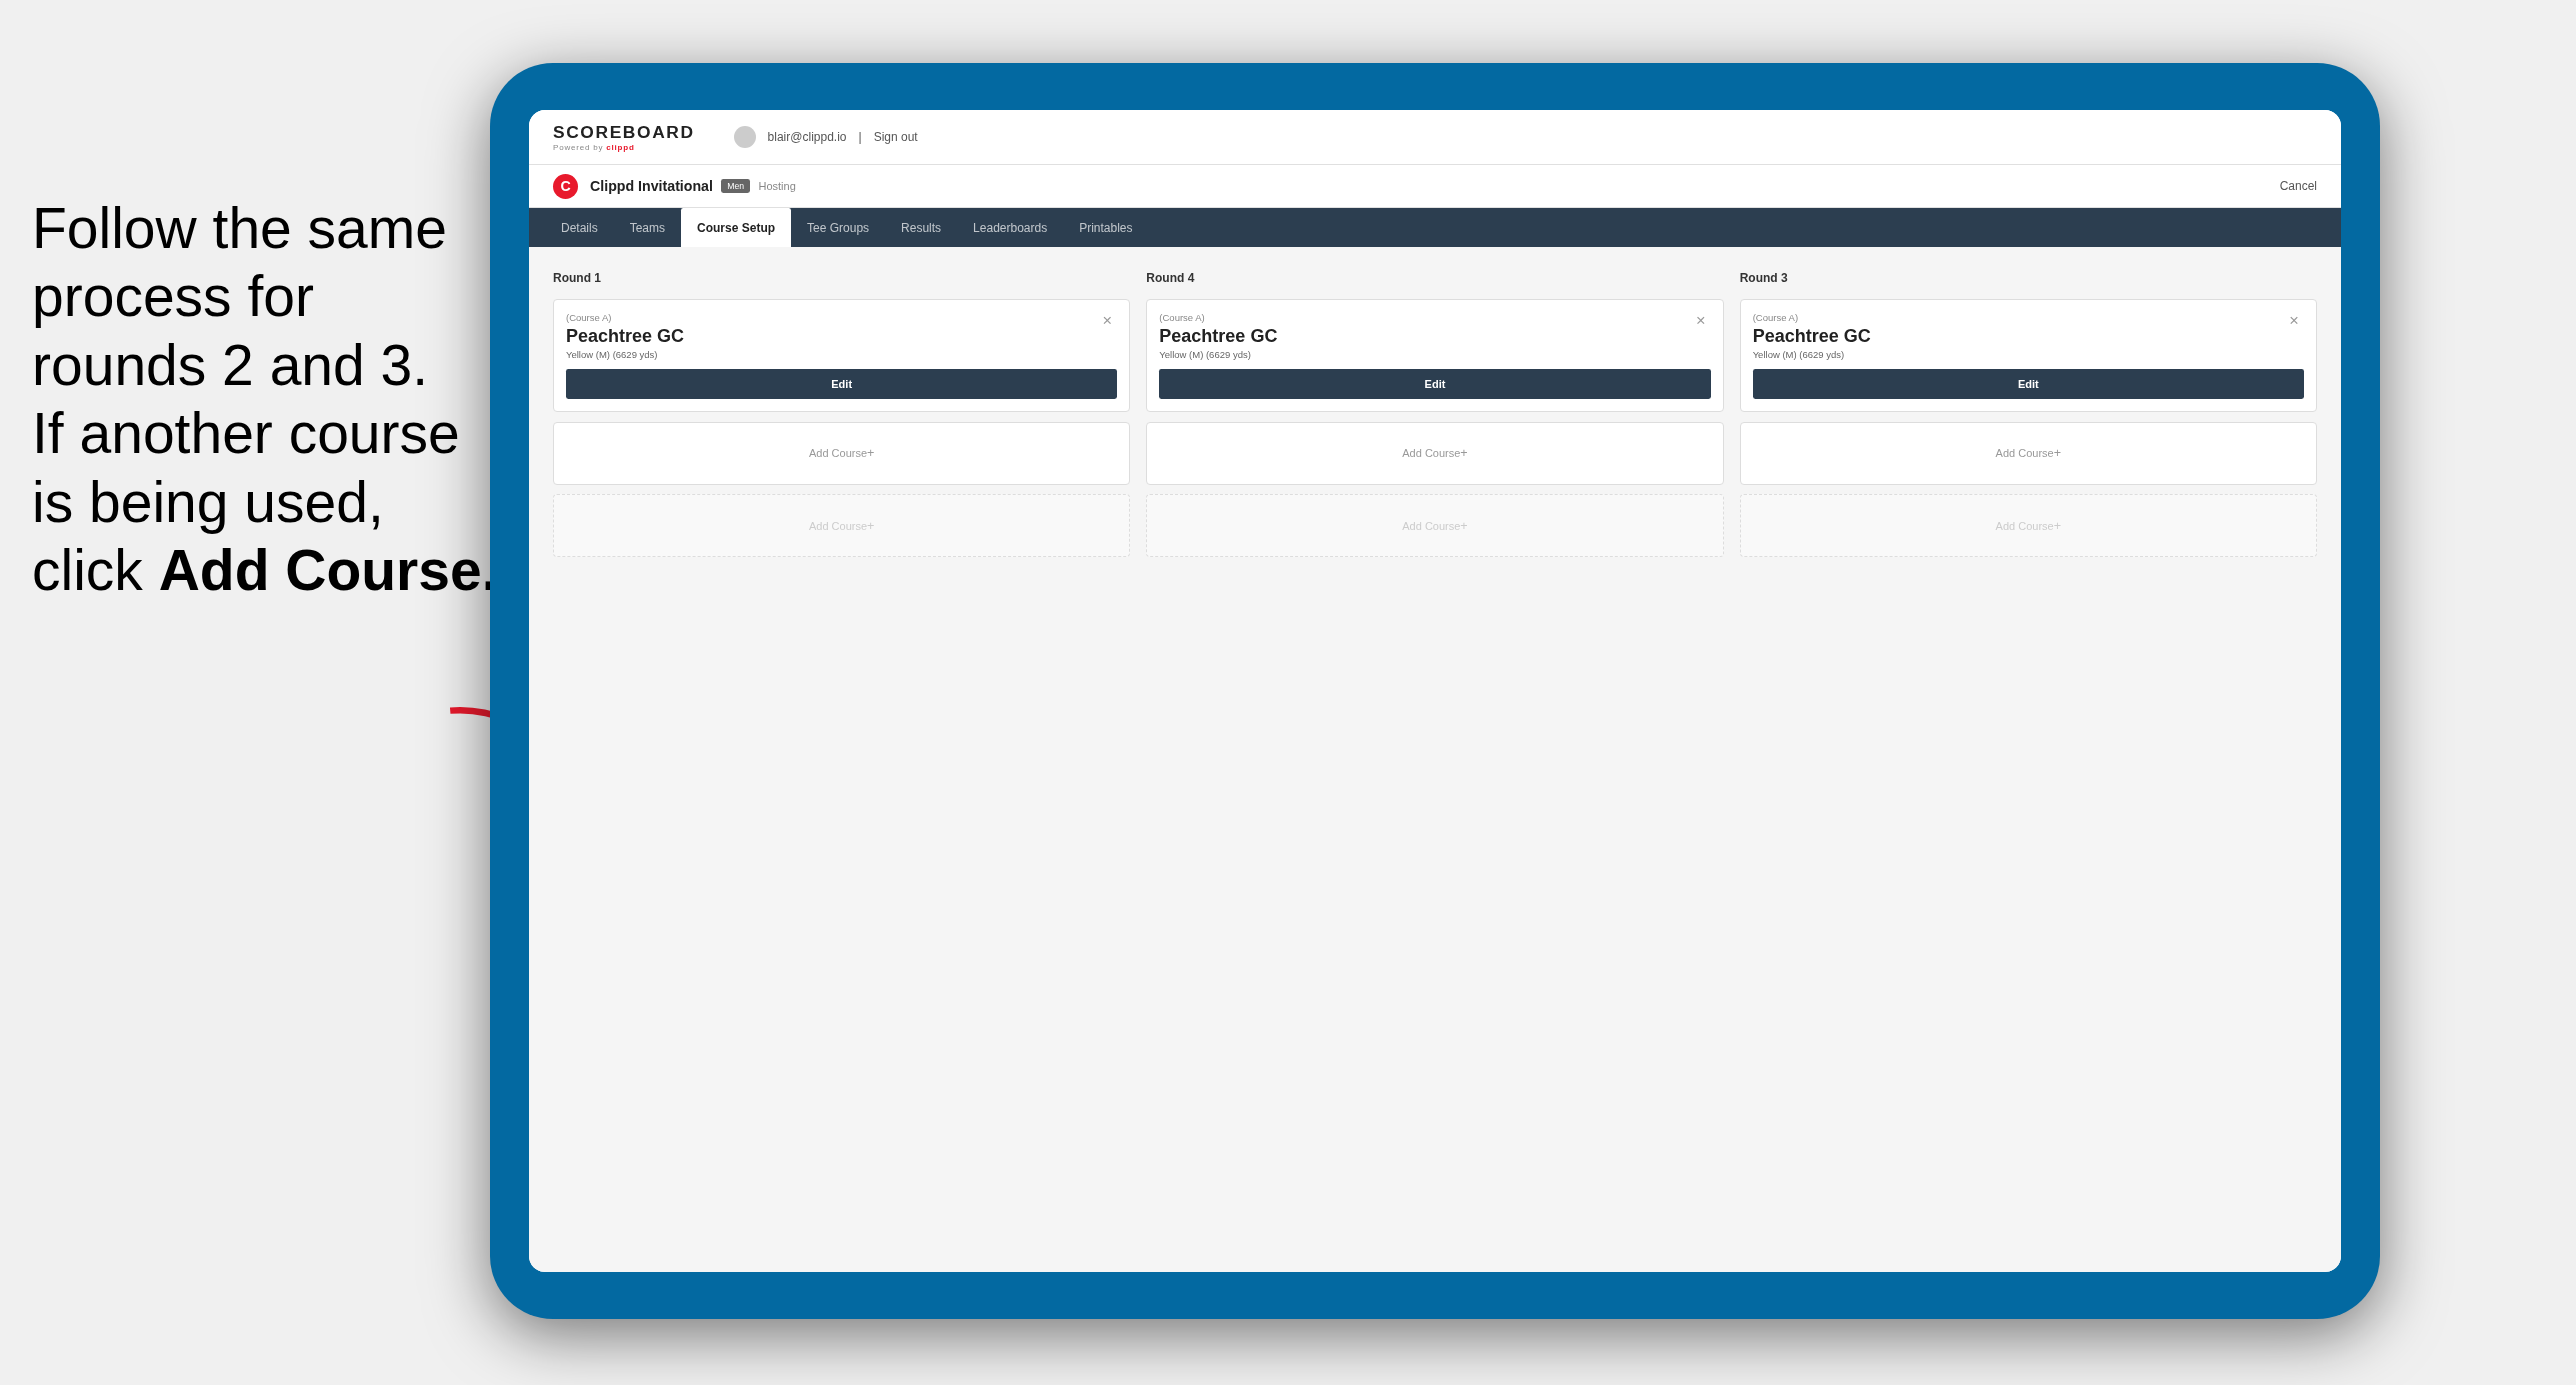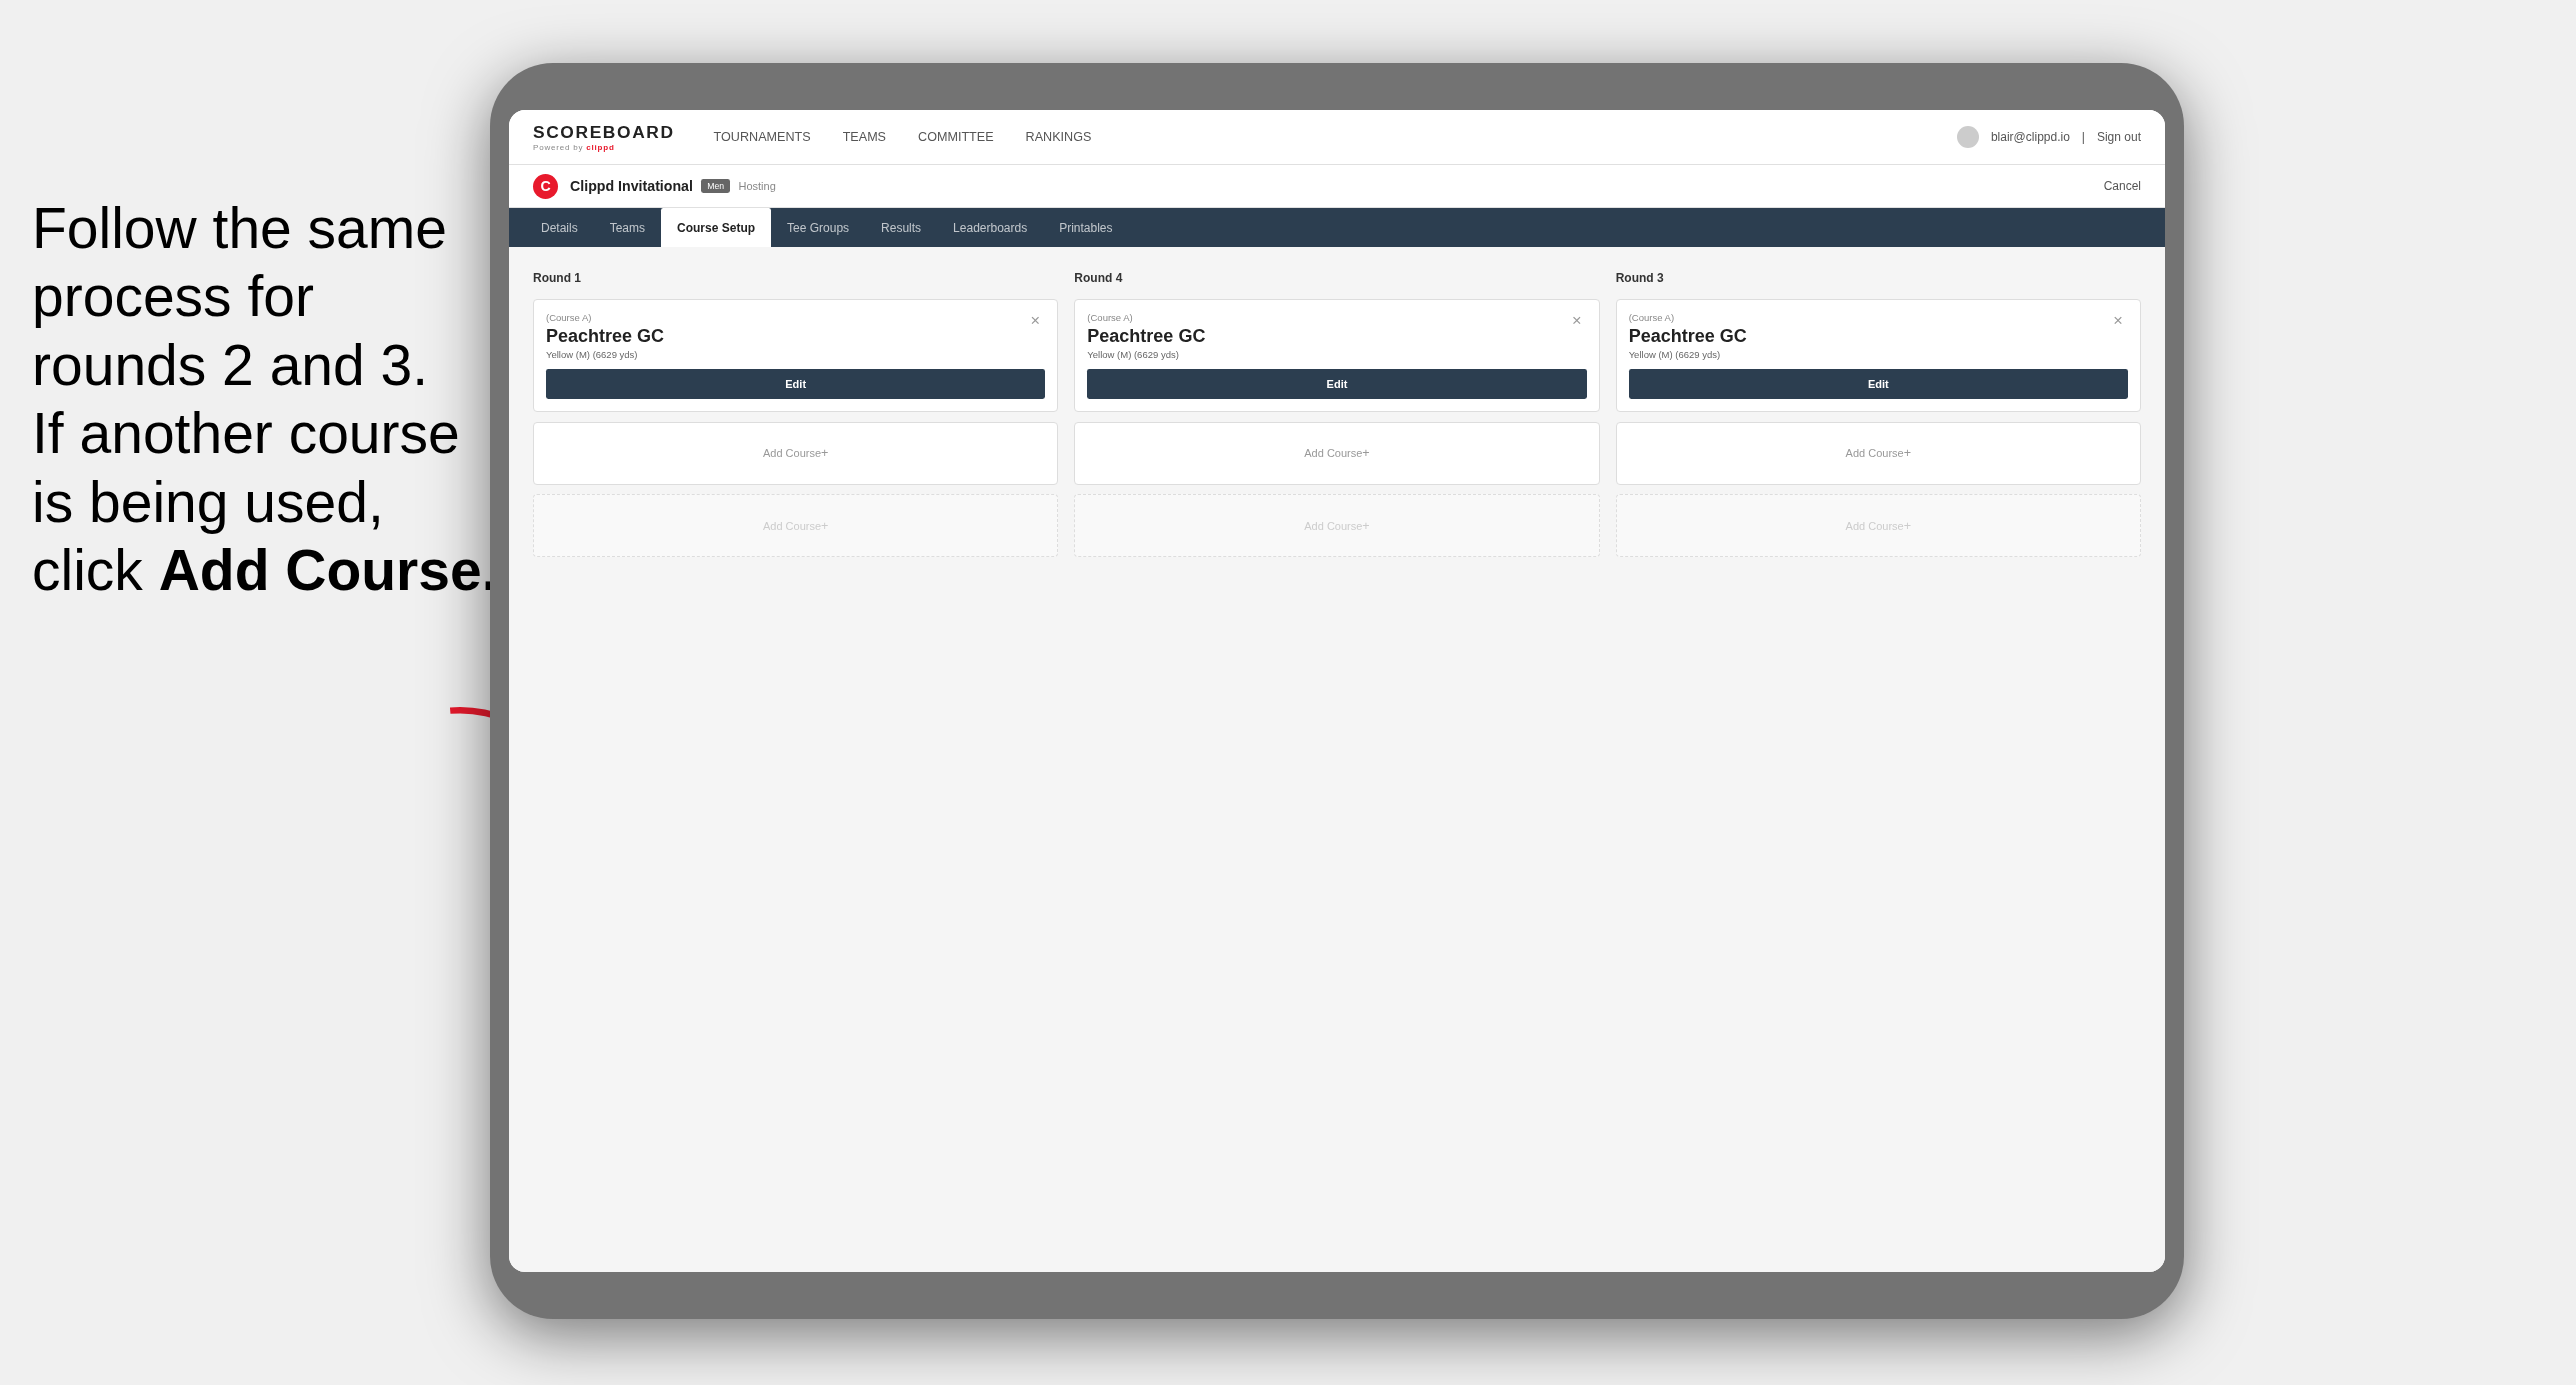--- a/index.html
+++ b/index.html
@@ -36,25 +36,25 @@
       width: 395px;
       height: 237px;
       pointer-events: none;
     }
 
     
     .tablet-frame {
       position: absolute;
       left: 490px;
       top: 63px;
-      width: 1694px;
+      width: 1890px;
       height: 1256px;
-      background: #737373;
+      background: #0369a1;
       border-radius: 63px;
-      padding: 47px 19px;
+      padding: 47px 39px;
       box-shadow: 0 16px 63px rgba(0,0,0,0.5);
     }
 
     .tablet-screen {
       width: 100%;
       height: 100%;
       background: #fff;
       border-radius: 16px;
       overflow: hidden;
       display: flex;
@@ -347,26 +347,20 @@
   <div class="tablet-screen">
 
     <nav class="top-nav">
       <div class="brand">
         <span class="brand-name">SCOREBOARD</span>
         <span class="brand-sub">
           <span>Powered by </span>
           <span class="brand-c">clippd</span>
         </span>
       </div>
-      <div class="nav-links">
-        <a class="nav-link">TOURNAMENTS</a>
-        <a class="nav-link">TEAMS</a>
-        <a class="nav-link">COMMITTEE</a>
-        <a class="nav-link">RANKINGS</a>
-      </div>
       <div class="nav-right">
         <div class="user-avatar"></div>
         <span>blair@clippd.io</span>
         <span>|</span>
         <span class="sign-out">Sign out</span>
       </div>
     </nav>
 
     <div class="sub-header">
       <div class="tournament-logo">C</div>

